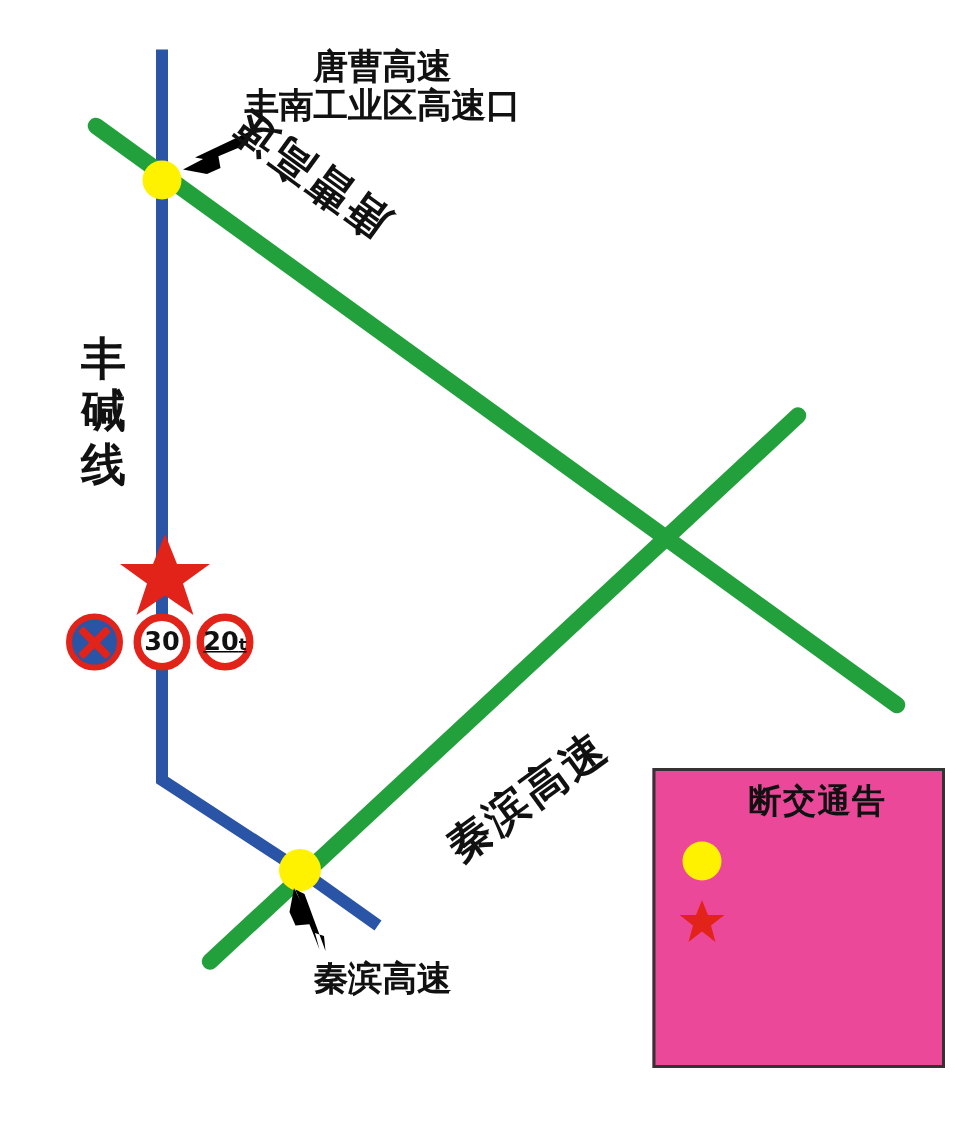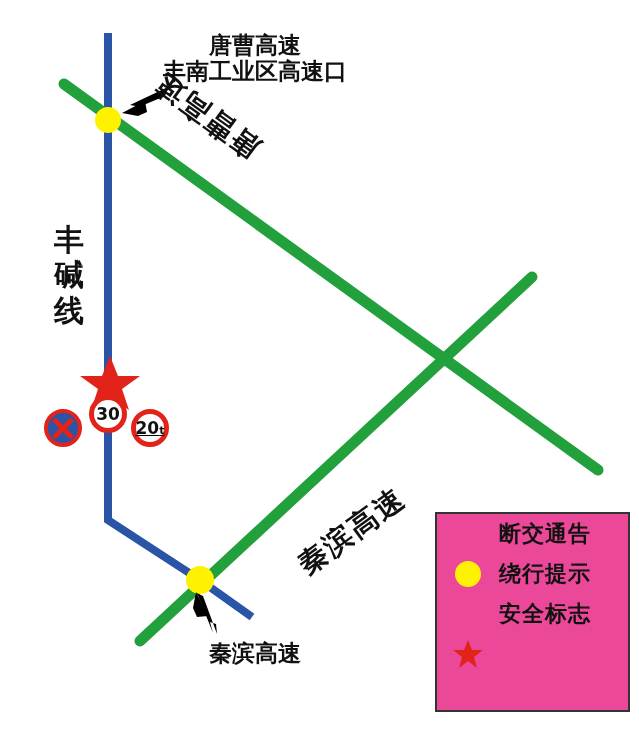--- a/index.html
+++ b/index.html
@@ -86,41 +86,36 @@
     <div>线</div>
   </div>
 
   <div class="rot" id="label-tangcao-road">唐曹高速</div>
   <div class="rot" id="label-qinbin-road">秦滨高速</div>
 
   <div class="sign sign-nostop" style="left:44px;top:409px;">
     <div class="x1"></div>
     <div class="x2"></div>
   </div>
-  <div class="sign sign-limit" style="left:89px;top:395px;">
+  <div class="sign sign-limit" style="left:89px;top:409px;">
     <span>30</span>
   </div>
   <div class="sign sign-limit" style="left:131px;top:409px;text-decoration:underline;">
     <span><span>20</span><small>t</small></span>
   </div>
 
   <div id="legend">
     <div class="lg-row">
       <div class="lg-ico"></div>
       <div class="lg-txt">断交通告</div>
     </div>
     <div class="lg-row">
       <div class="lg-ico">
           <div class="dot-yellow"></div>
         </div>
-      <div class="lg-txt">绕行提示</div>
-    </div>
-    <div class="lg-row">
-      <div class="lg-ico"></div>
-      <div class="lg-txt">安全标志</div>
     </div>
     <div class="lg-row">
       <div class="lg-ico">
         <svg class="star-red" viewBox="0 0 30 30">
             <polygon points="15,1 19,11 30,11 21,18 24,29 15,22 6,29 9,18 0,11 11,11" fill="#e2231a"></polygon>
           </svg>
       </div>
     </div>
   </div>
 

